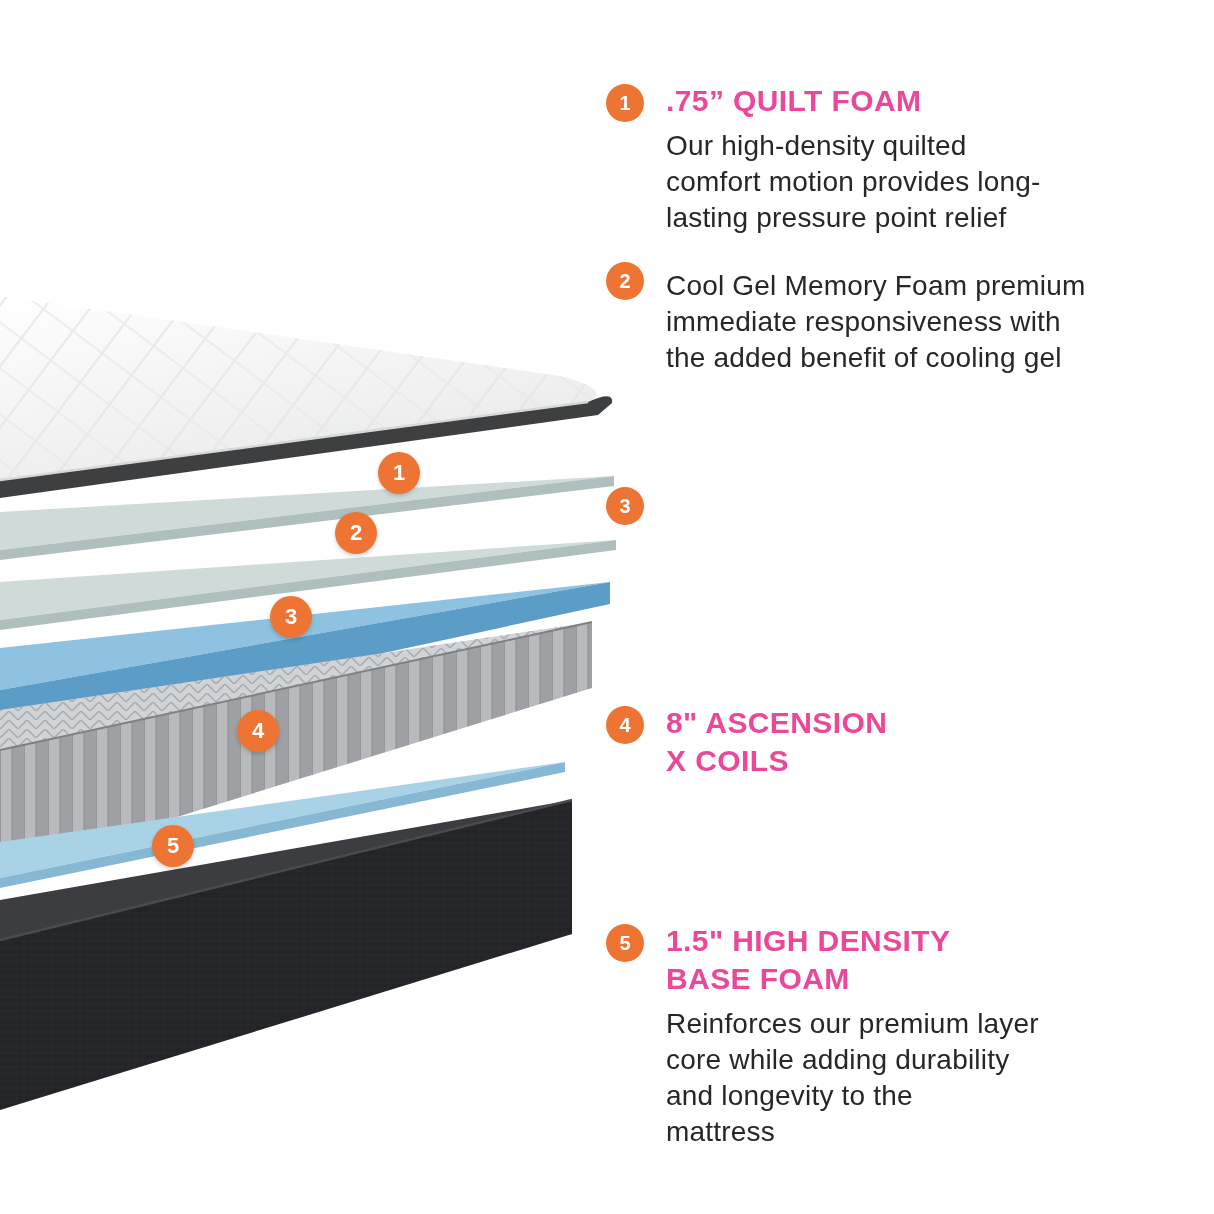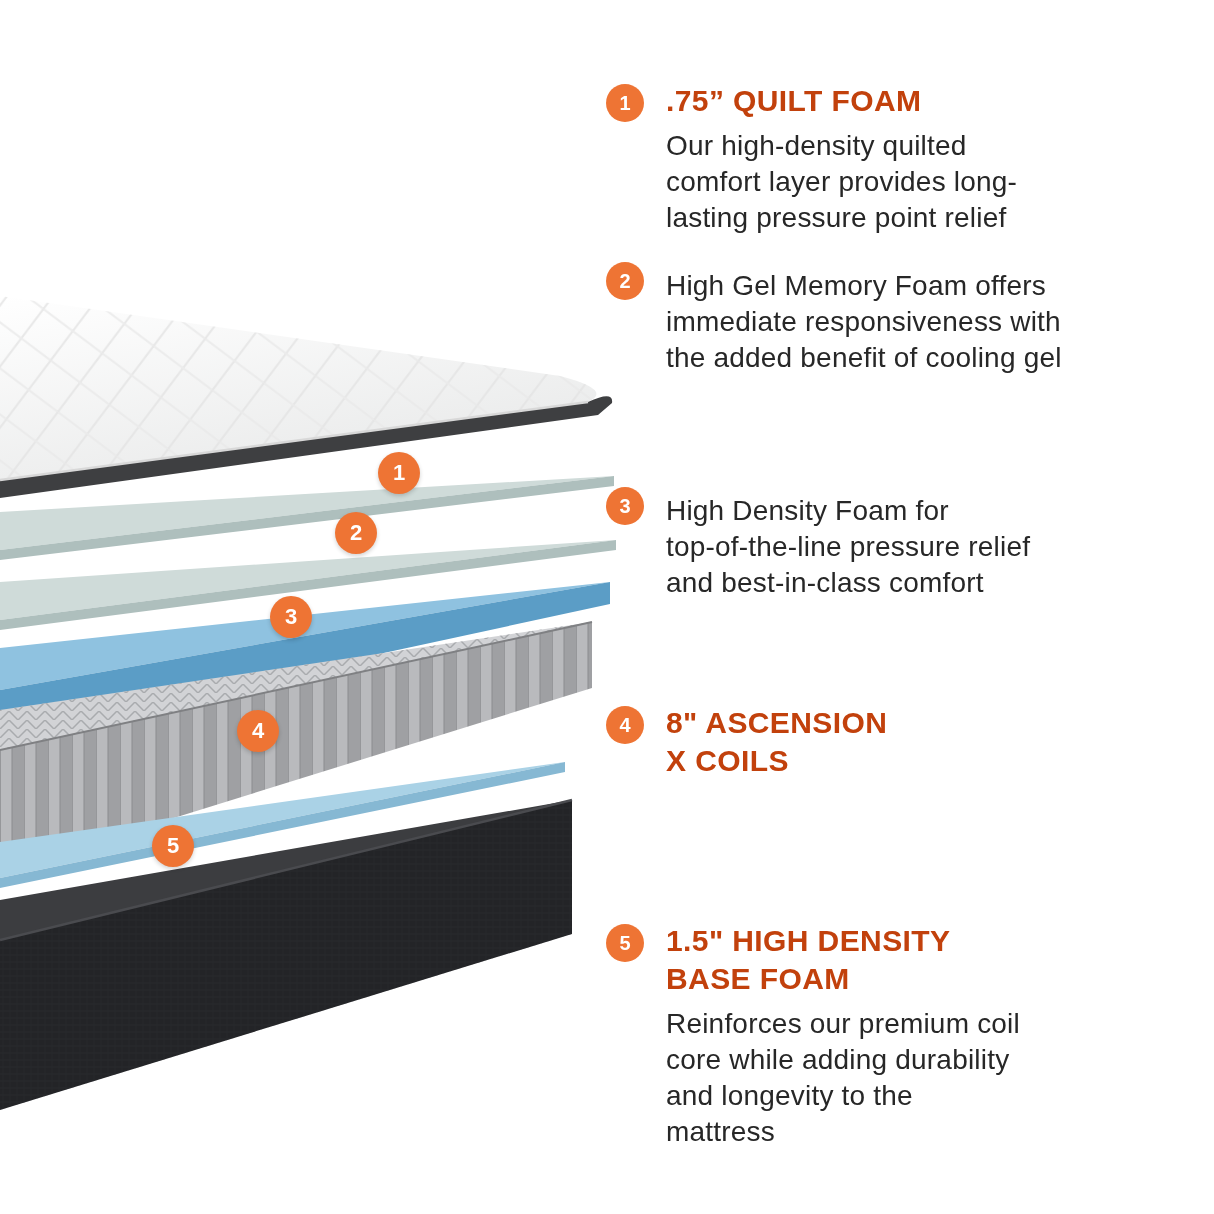--- a/index.html
+++ b/index.html
@@ -55,21 +55,21 @@
     margin-top:2px;
     box-shadow:none;
   }
   .info-text{flex:1 1 auto;}
   .info-title{
     margin:0;
     font-size:30px;
     line-height:38px;
     font-weight:700;
     letter-spacing:.4px;
-    color:#c2410c;
+    color:#ec4899;
     white-space:pre-line;
     text-transform:uppercase;
   }
   .info-desc{
     margin:8px 0 0 0;
     font-size:28px;
     line-height:36px;
     font-weight:400;
     letter-spacing:.2px;
     color:#272727;
@@ -152,56 +152,53 @@
   <div class="badge co2" style="background: rgb(238, 116, 52);">2</div>
   <div class="badge co3" style="background: rgb(238, 116, 52);">3</div>
   <div class="badge co4" style="background: rgb(238, 116, 52);">4</div>
   <div class="badge co5" style="background: rgb(238, 116, 52);">5</div>
 
   <div class="info-item it1">
     <div class="badge" style="background: rgb(238, 116, 52);">1</div>
     <div class="info-text">
       <h2 class="info-title">.75” QUILT FOAM</h2>
       <p class="info-desc">Our high-density quilted
-comfort layer provides long-
+comfort motion provides long-
 lasting pressure point relief</p>
     </div>
   </div>
 
   <div class="info-item it2">
     <div class="badge" style="background: rgb(238, 116, 52);">2</div>
     <div class="info-text">
-      <p class="info-desc">High Gel Memory Foam offers
+      <p class="info-desc">Cool Gel Memory Foam premium
 immediate responsiveness with
 the added benefit of cooling gel</p>
     </div>
   </div>
 
   <div class="info-item it3">
     <div class="badge" style="background: rgb(238, 116, 52);">3</div>
     <div class="info-text">
-      <p class="info-desc">High Density Foam for
-top-of-the-line pressure relief
-and best-in-class comfort</p>
     </div>
   </div>
 
   <div class="info-item it4">
     <div class="badge" style="background: rgb(238, 116, 52);">4</div>
     <div class="info-text">
       <h2 class="info-title">8" ASCENSION
 X COILS</h2>
     </div>
   </div>
 
   <div class="info-item it5">
     <div class="badge" style="background: rgb(238, 116, 52);">5</div>
     <div class="info-text">
       <h2 class="info-title">1.5" HIGH DENSITY
 BASE FOAM</h2>
-      <p class="info-desc">Reinforces our premium coil
+      <p class="info-desc">Reinforces our premium layer
 core while adding durability
 and longevity to the
 mattress</p>
     </div>
   </div>
 
 </div>
 
 </body></html>

